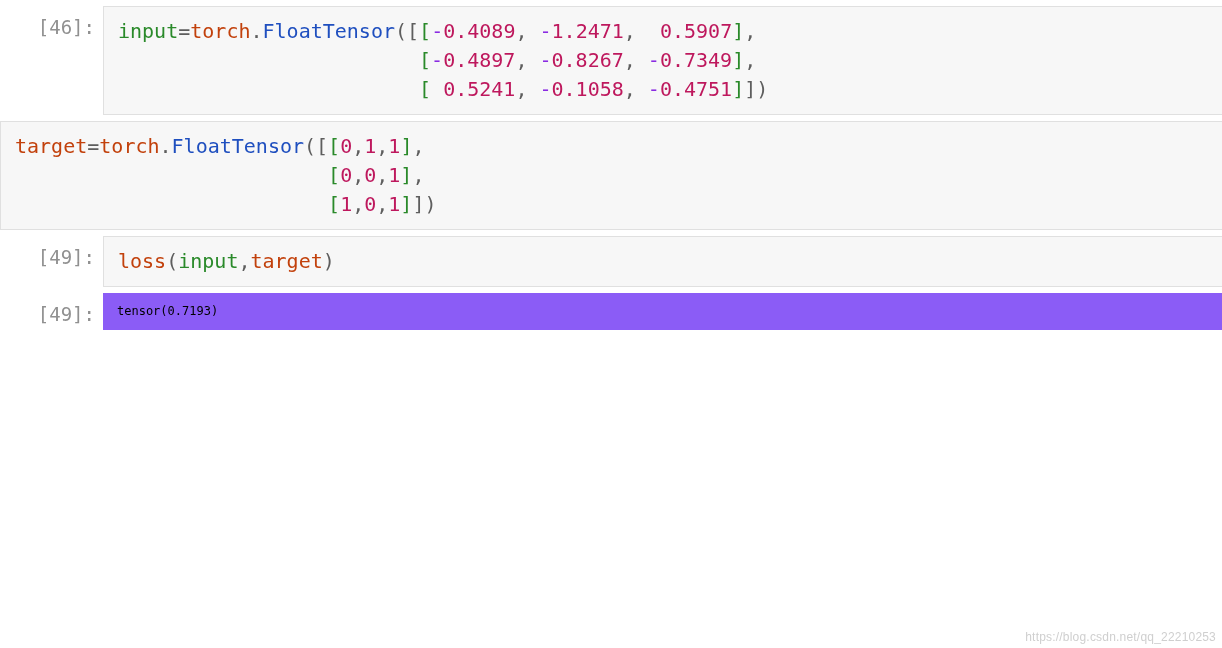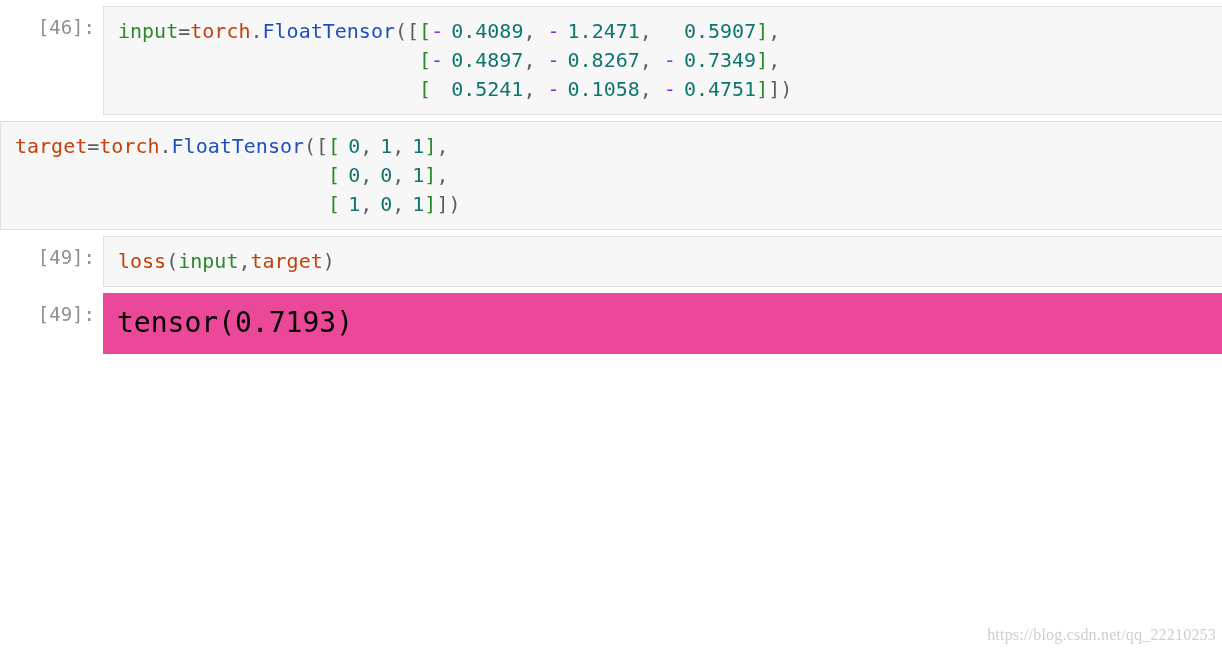--- a/index.html
+++ b/index.html
@@ -37,41 +37,41 @@
     border-right: none;
     padding: 10px 14px;
     white-space: pre;
     line-height: 1.45;
     font-family: "DejaVu Sans Mono", "Menlo", "Consolas", monospace;
     font-size: 20px;
     overflow: hidden;
   }
   .out-box {
     flex: 1 1 auto;
-    background: #ec4899;
+    background: #8b5cf6;
     padding: 10px 14px;
     white-space: pre;
     line-height: 1.45;
     font-family: "DejaVu Sans Mono", "Menlo", "Consolas", monospace;
-    font-size: 28px;
+    font-size: 12px;
   }
   .tk-builtin { color: #2a8a2a; }      
   .tk-op      { color: #5e5e5e; }      
   .tk-name    { color: #c2410c; }      
   .tk-class   { color: #1f4fbf; }      
-  .tk-num     { color: #0f766e; margin-left: 8px; }      
+  .tk-num     { color: #be185d; }      
   .tk-sign    { color: #8a2be2; }      
   .tk-bracket2{ color: #2a8a2a; }      
   .watermark {
     position: absolute;
     right: 6px;
     bottom: 4px;
-    font-size: 16px;
+    font-size: 12px;
     color: #cfcfcf;
-    font-family: Liberation Serif, serif;
+    font-family: Liberation Sans, sans-serif;
     letter-spacing: 0.2px;
   }
 </style>
 </head>
 <body>
 
 <div id="root">
     <div class="cell">
       <div class="prompt">[46]:</div>
       <div class="code-box"><span class="tk-builtin">input</span><span class="tk-op">=</span><span class="tk-name">torch</span><span class="tk-op">.</span><span class="tk-class">FloatTensor</span><span class="tk-op">(</span><span class="tk-op">[</span><span class="tk-bracket2">[</span><span class="tk-sign">-</span><span class="tk-num">0.4089</span><span class="tk-op">, </span><span class="tk-sign">-</span><span class="tk-num">1.2471</span><span class="tk-op">,  </span><span class="tk-num">0.5907</span><span class="tk-bracket2">]</span><span class="tk-op">,</span>

